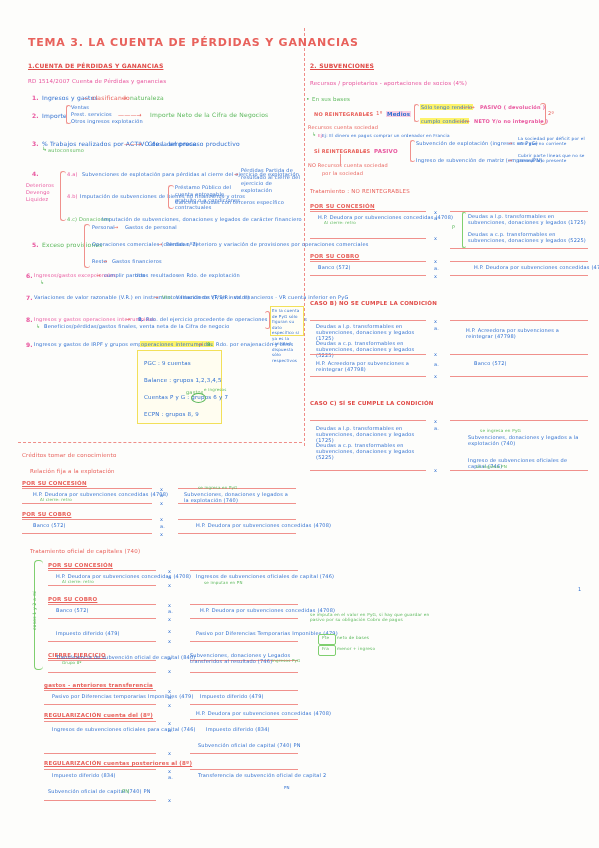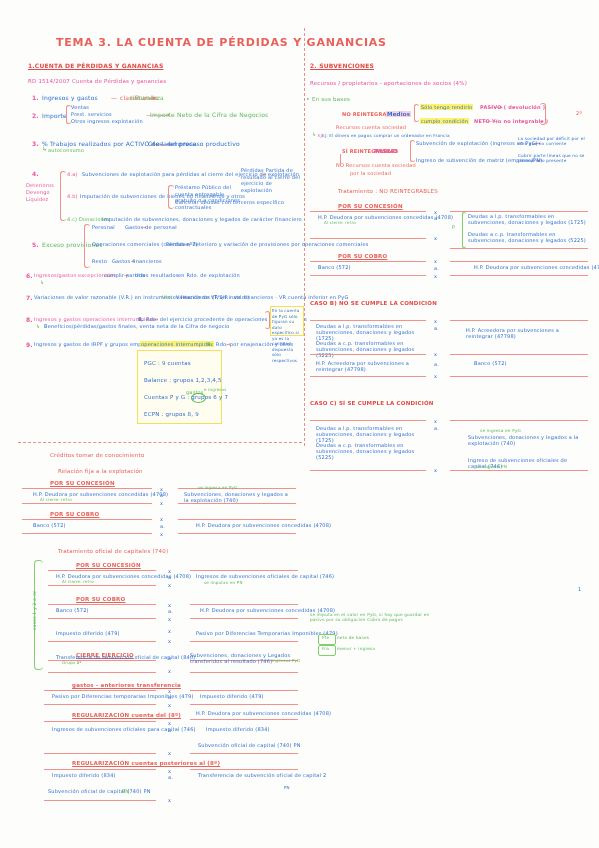--- a/index.html
+++ b/index.html
@@ -3,21 +3,21 @@
 <meta charset="utf-8">
 <style>
   html,body{margin:0;padding:0;background:#ffffff;}
   body{width:599px;height:848px;position:relative;overflow:hidden;
        font-family:"DejaVu Sans","Liberation Sans",sans-serif;color:#2b6fd6;}
   .page{position:absolute;inset:0;background:#fdfdfb;}
 
   
   .ink{position:absolute;white-space:nowrap;letter-spacing:.2px;
        transform-origin:left top;}
-  .red     {color:#e8625c;margin-left:28px;}
+  .red     {color:#e8625c;}
   .redd    {color:#e04a46;}
   .blue    {color:#2f6fd0;}
   .green   {color:#5bb85b;}
   .pink    {color:#e8559e;}
   .t5{font-size:5px;} .t55{font-size:5.5px;} .t6{font-size:6px;} .t11{font-size:11px;}
   .u{text-decoration:underline;}
   .b{font-weight:bold;}
   .hl-y{background:#fdf36a;padding:0 1px;}
   .hl-p{background:#fcd0e4;padding:0 1px;}
 

